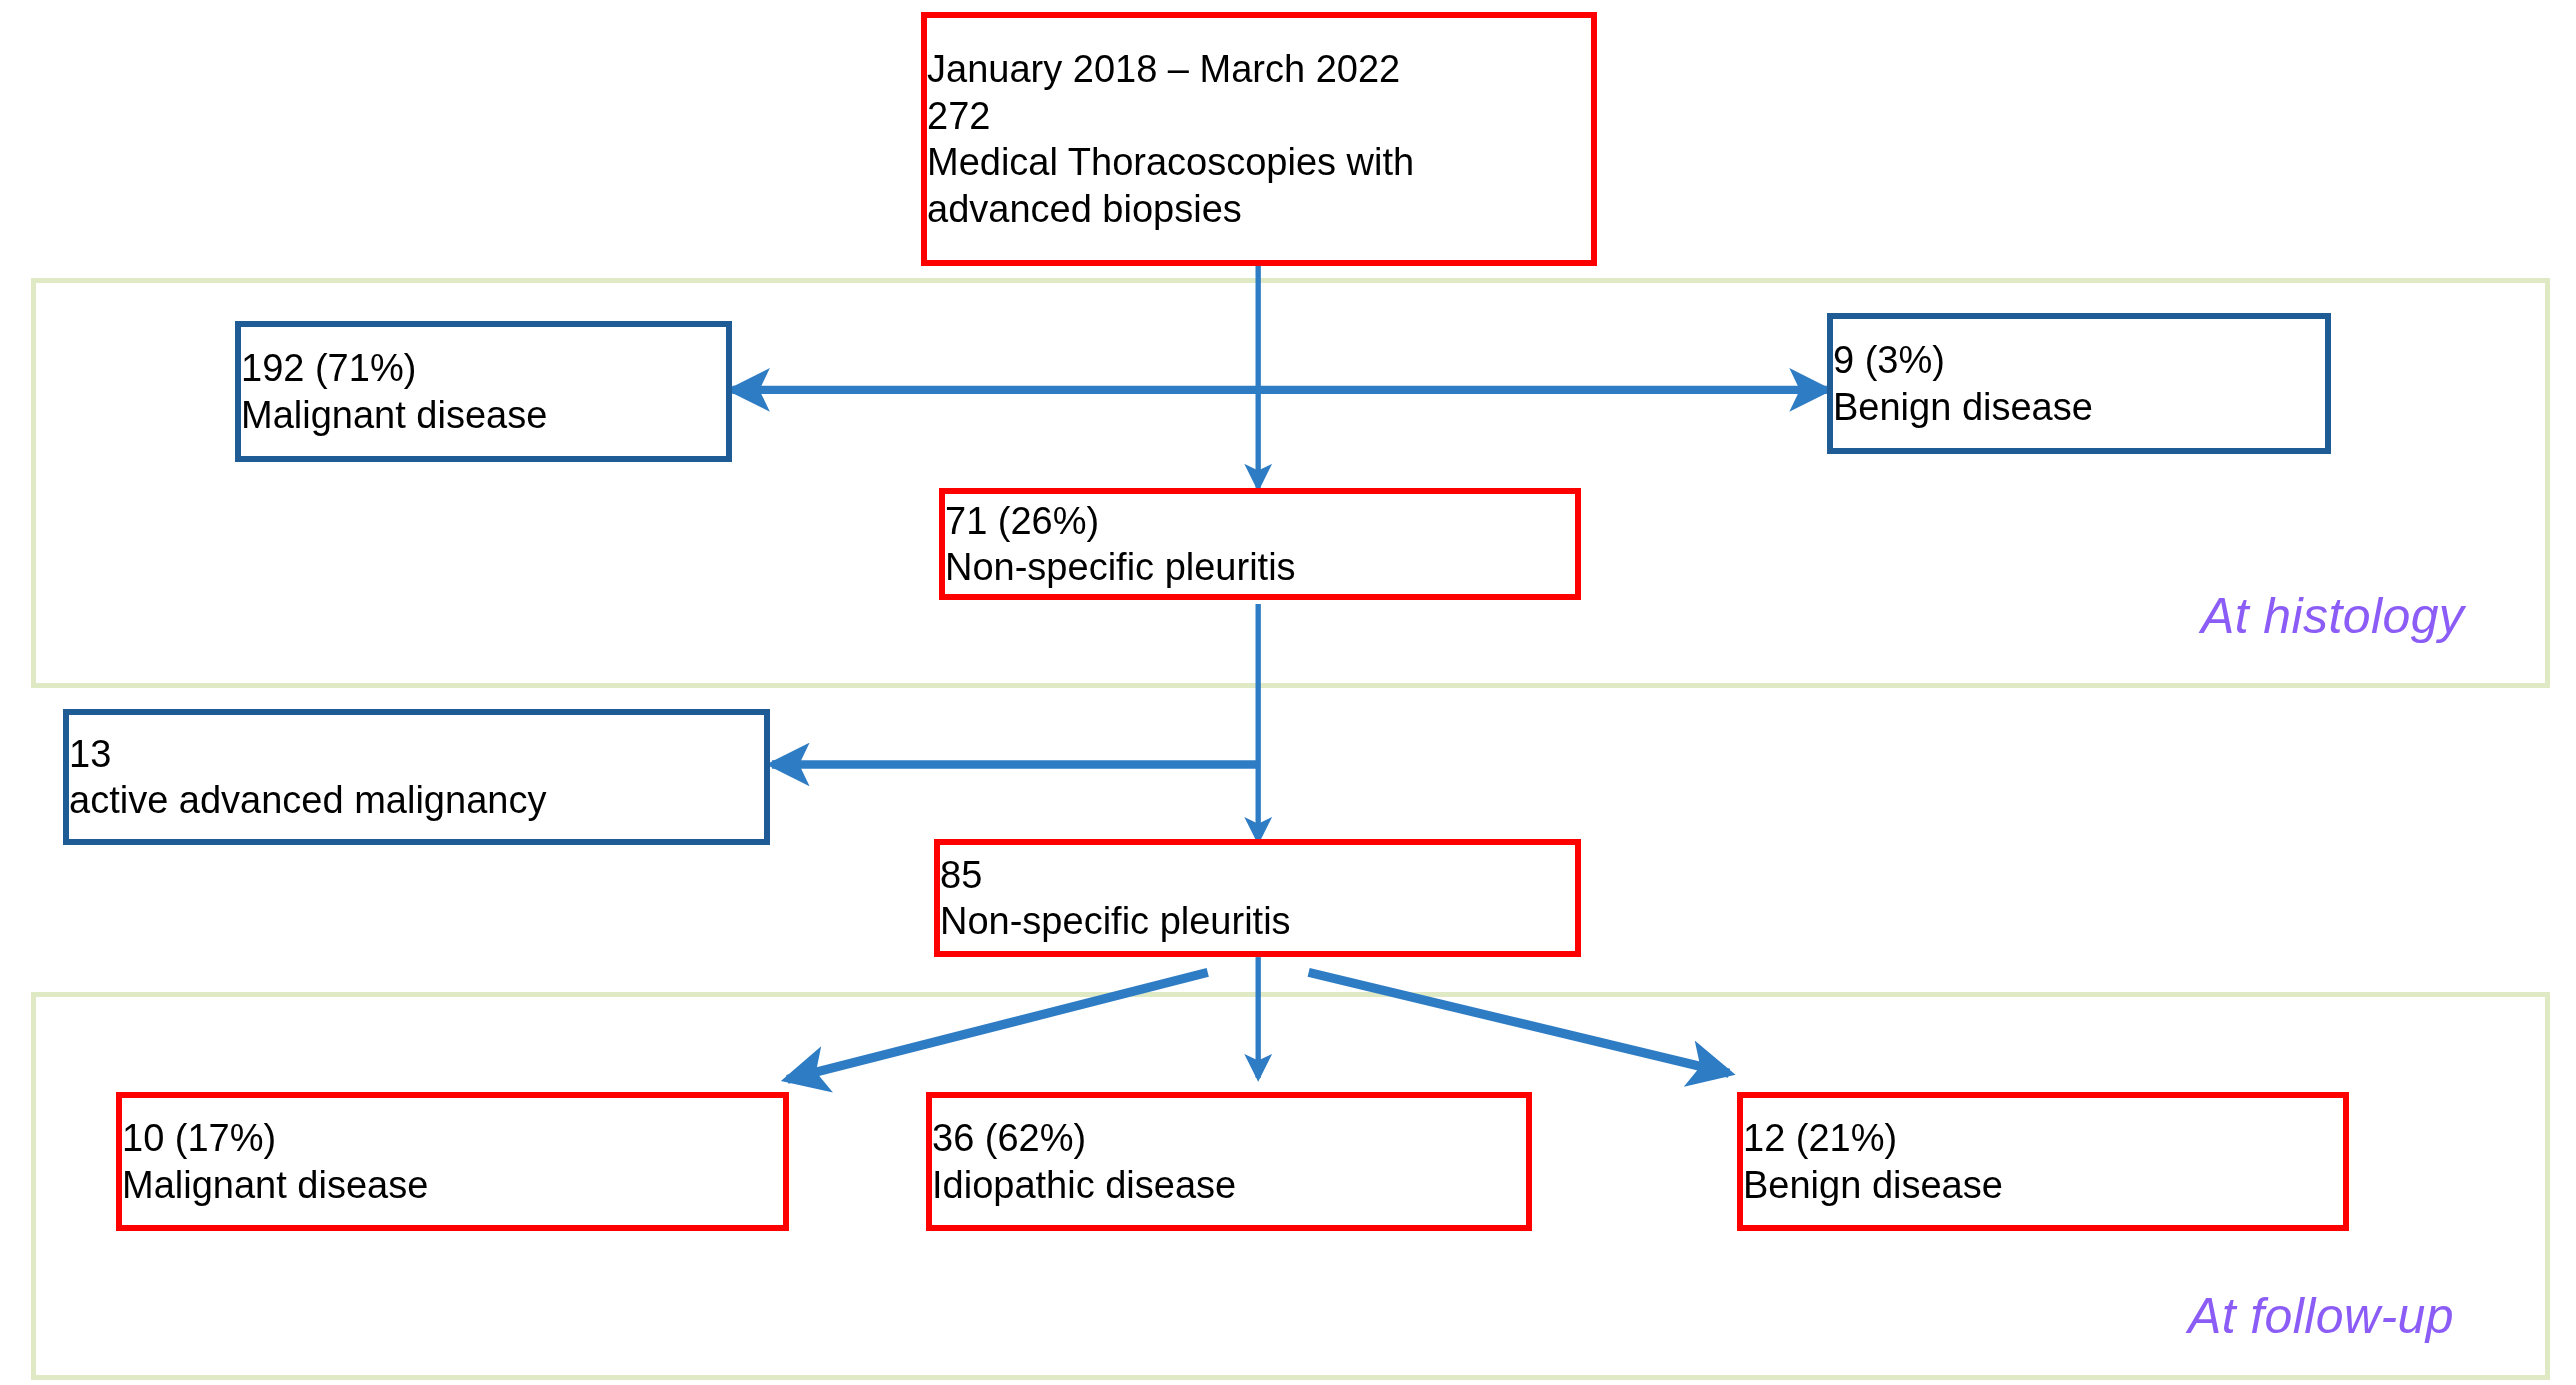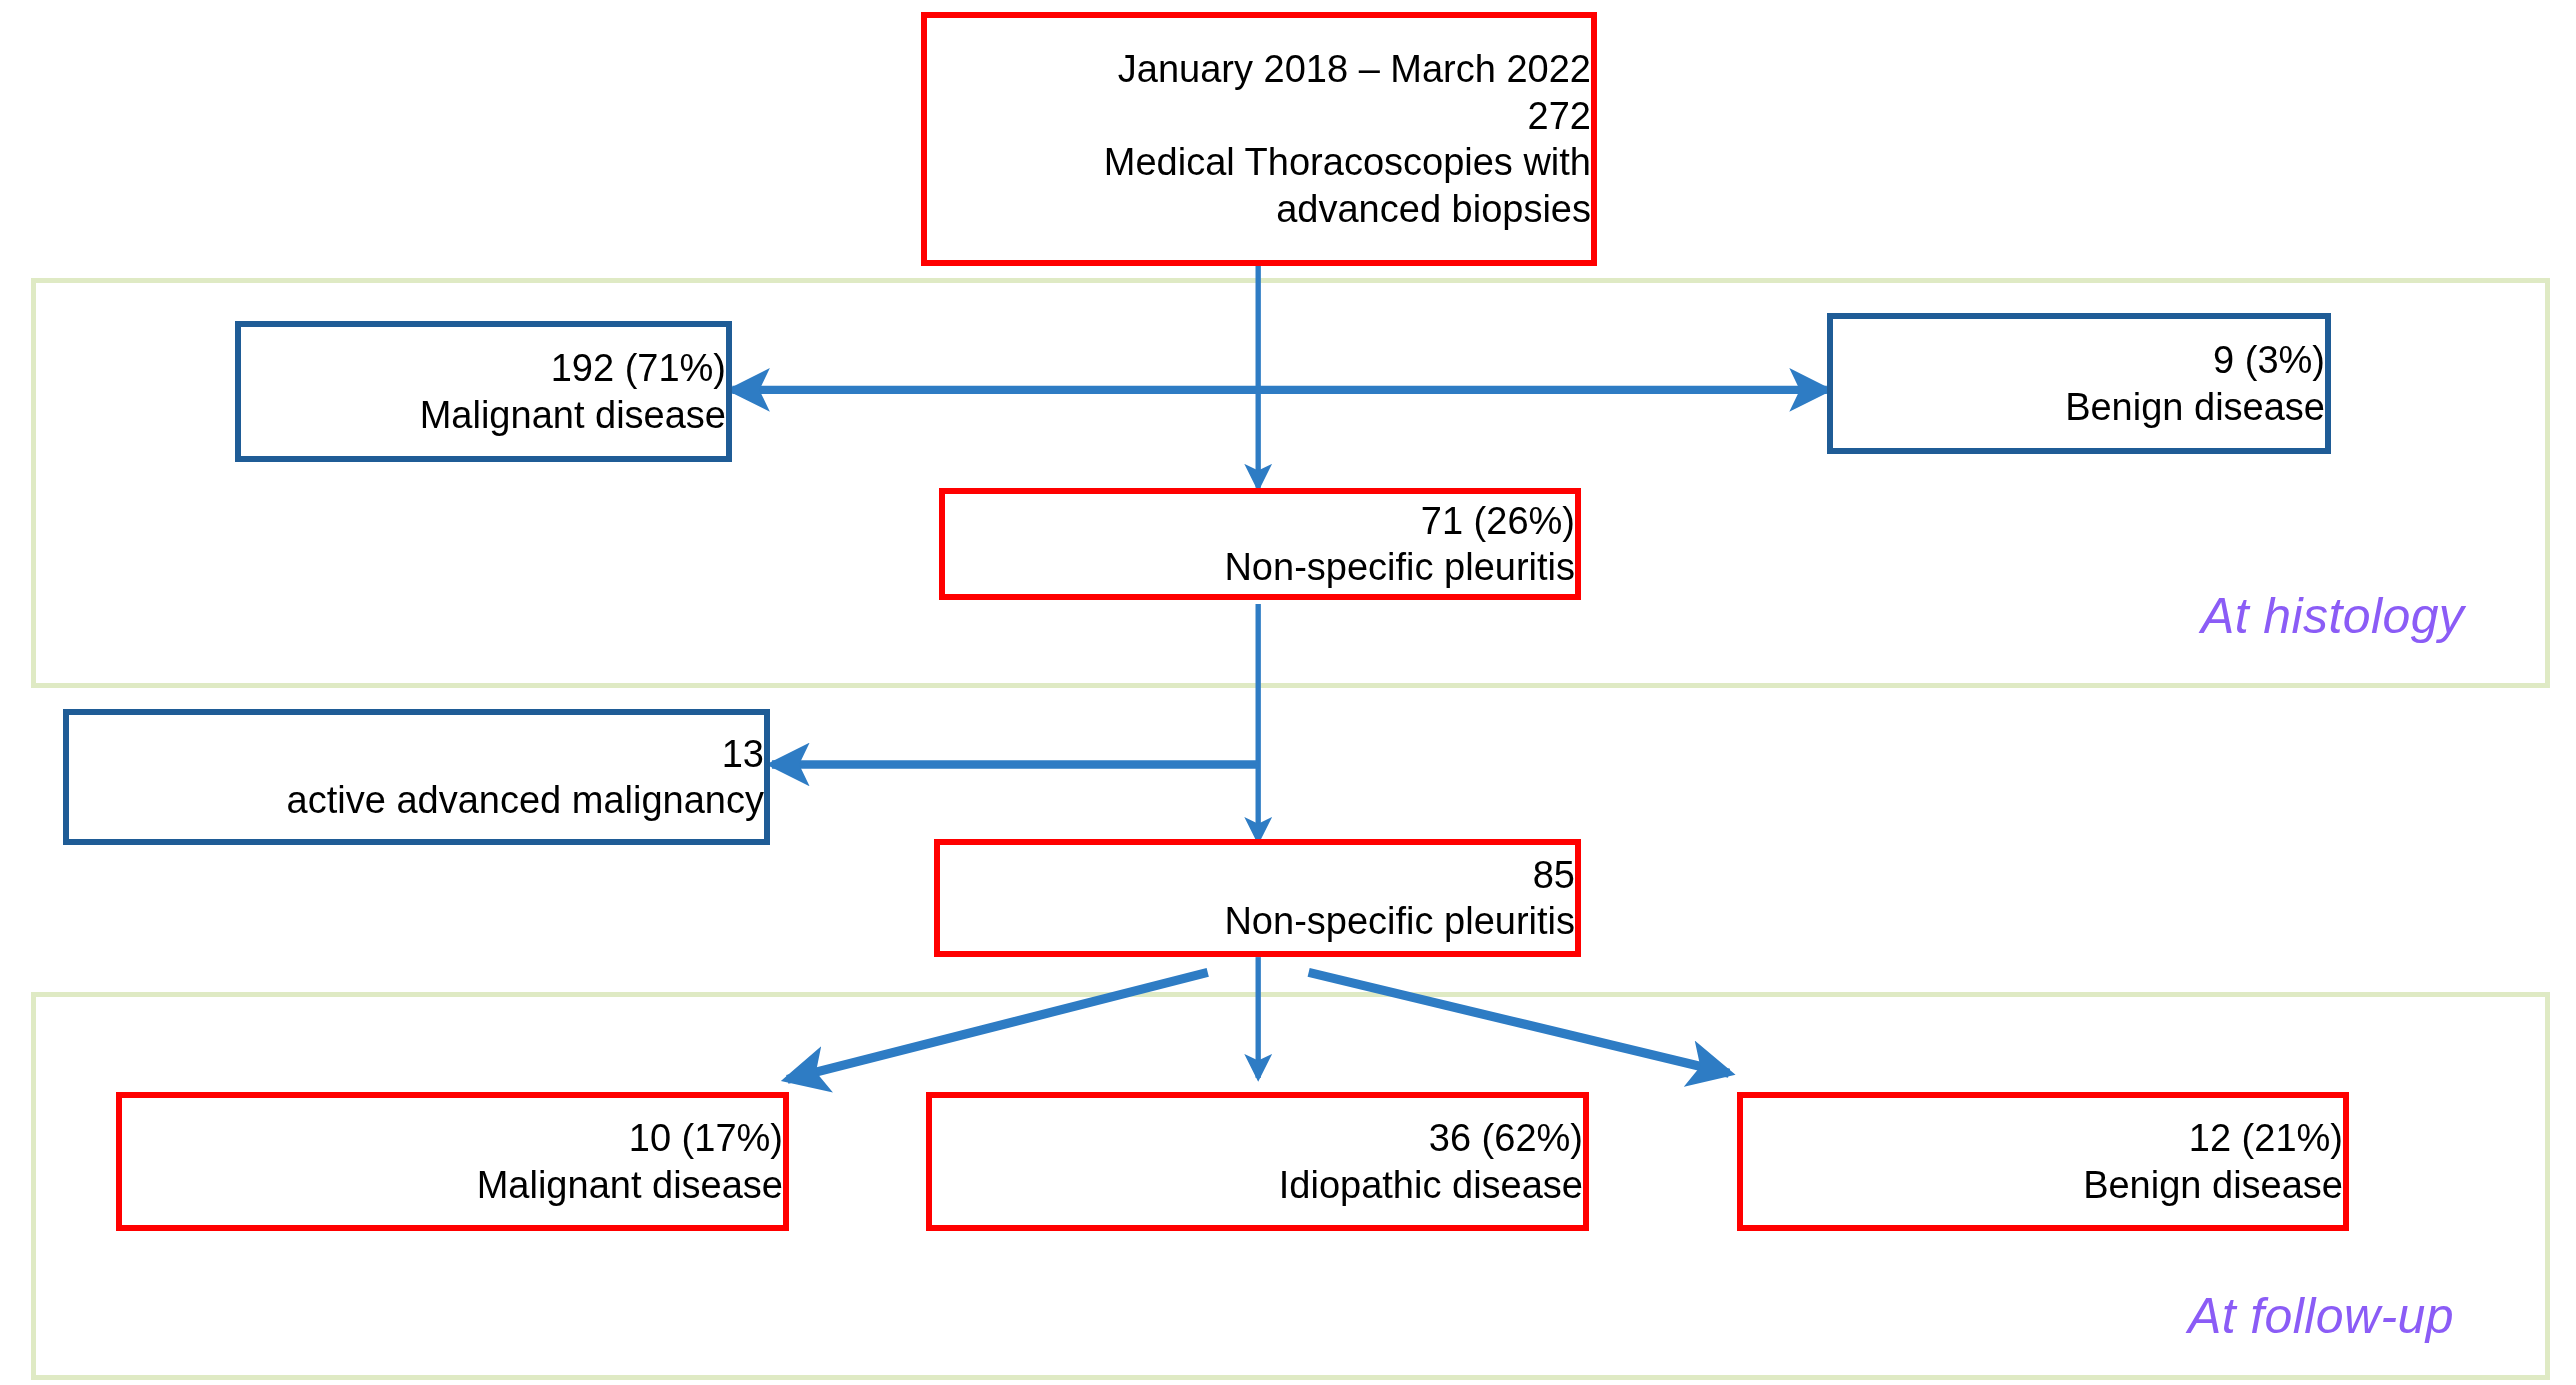--- a/index.html
+++ b/index.html
@@ -33,21 +33,21 @@
     letter-spacing: 0.4px;
   }
 
   
   .node {
     position: absolute;
     box-sizing: border-box;
     background: #ffffff;
     display: flex;
     flex-direction: column;
-    align-items: flex-end;
+    align-items: flex-start;
     justify-content: center;
     text-align: center;
     color: #000000;
     line-height: 1.22;
     font-size: 38px;
     font-weight: 400;
     z-index: 5;
   }
   .node.red   { border: 6.9px solid #ff0000; }
   .node.navy  { border: 6.9px solid #1f5c96; }
@@ -131,21 +131,21 @@
   <div class="node red" style="left:934px; top:839px; width:647px; height:118px;">
     <span class="line">85</span>
     <span class="line">Non-specific pleuritis</span>
   </div>
 
   <div class="node red" style="left:116px; top:1092px; width:673px; height:139px;">
     <span class="line">10 (17%)</span>
     <span class="line">Malignant disease</span>
   </div>
 
-  <div class="node red" style="left:926px; top:1092px; width:663px; height:139px;padding-left:25px;">
+  <div class="node red" style="left:926px; top:1092px; width:606px; height:139px;">
     <span class="line">36 (62%)</span>
     <span class="line">Idiopathic disease</span>
   </div>
 
   <div class="node red" style="left:1737px; top:1092px; width:612px; height:139px;">
     <span class="line">12 (21%)</span>
     <span class="line">Benign disease</span>
   </div>
 
 </div>

